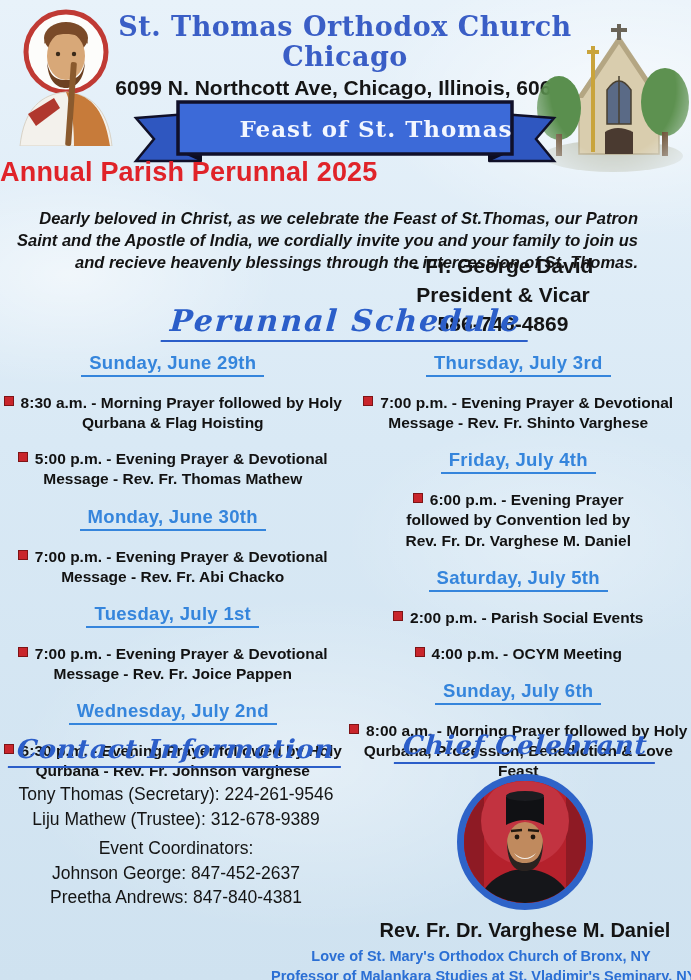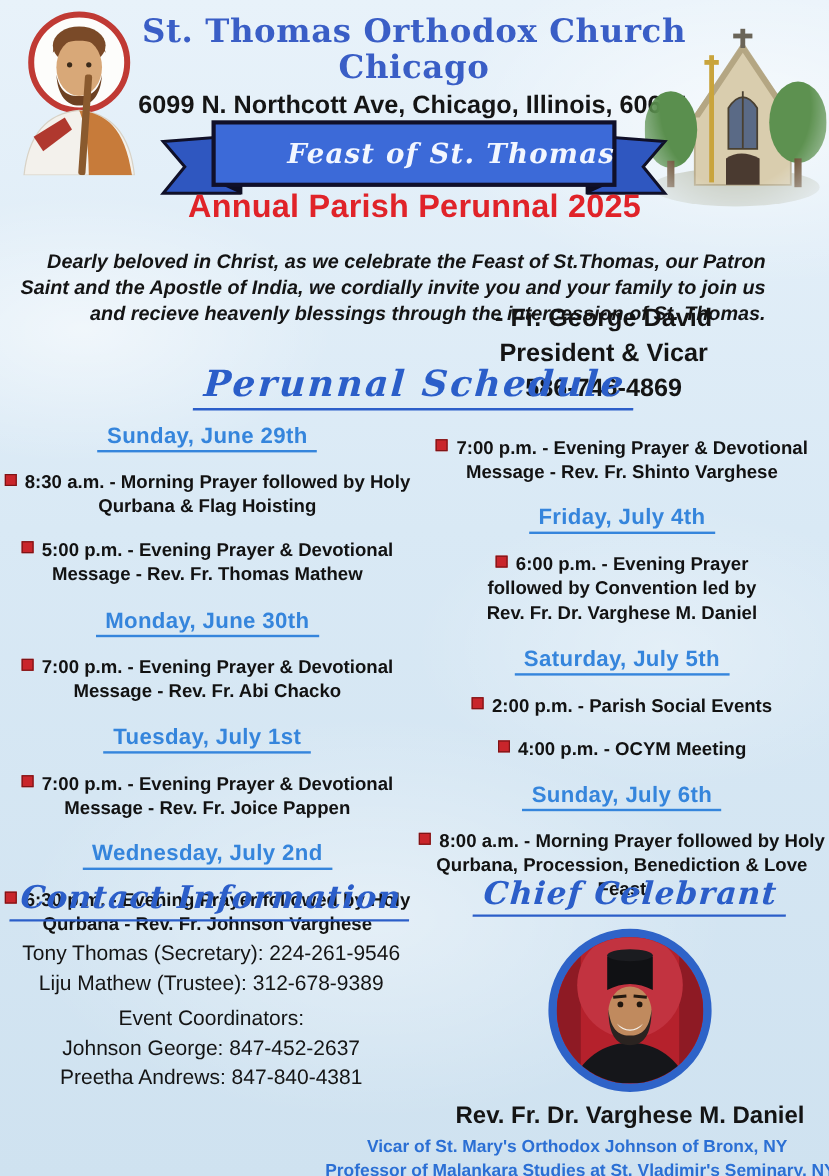--- a/index.html
+++ b/index.html
@@ -26,25 +26,25 @@
   .church-photo{position:absolute;right:2px;top:16px;width:152px;height:162px;
     -webkit-mask-image:radial-gradient(ellipse 75% 75% at 50% 45%, #000 55%, transparent 98%);
     mask-image:radial-gradient(ellipse 75% 75% at 50% 45%, #000 55%, transparent 98%);
   }
   
   .ribbon{position:absolute;left:128px;top:100px;width:434px;height:64px;}
   .ribbon svg{position:absolute;left:0;top:0;}
   .ribbon-text{
     position:absolute;left:52px;top:4px;width:392px;height:48px;
     display:flex;align-items:center;justify-content:center;
-    font-family:"DejaVu Serif",serif;font-style:italic;font-weight:bold;
+    font-family:"DejaVu Serif",serif;font-weight:bold;
     font-size:23px;color:#f2f6ff;letter-spacing:1px;
   }
   
-  .main-title{position:absolute;left:0;top:157px;width:100%;text-align:center;
+  .main-title{position:absolute;left:0;top:157px;width:100%;text-align:left;
     font-size:27px;font-weight:bold;color:#e02329;letter-spacing:.2px;}
   .invite{position:absolute;left:17px;top:190px;width:621px;text-align:right;
     font-size:16.5px;font-style:italic;font-weight:bold;color:#141414;line-height:1.36;}
   .signature{position:absolute;right:48px;top:252px;width:280px;text-align:center;
     font-size:21px;font-weight:bold;color:#141414;line-height:1.38;}
   
   .script{
     display:inline-block;font-family:"DejaVu Serif",serif;font-style:italic;font-weight:bold;
     color:#2b5ec9;border-bottom:2.5px solid #2b5ec9;padding:0 8px 2px;transform:skewX(-4deg);
   }
@@ -186,20 +186,21 @@
         <div class="date-wrap"><span class="date">Wednesday, July 2nd</span></div>
         <div class="event">
           <span class="bullet"></span><span>6:30 p.m. - Evening Prayer followed by Holy Qurbana - Rev. Fr. Johnson Varghese</span>
         </div>
       </section>
 
     </div>
     <div class="col col-right">
 
       <section class="day">
+        <div class="date-wrap"><span class="date">Thursday, July 3rd</span></div>
         <div class="event">
           <span class="bullet"></span><span>7:00 p.m. - Evening Prayer &amp; Devotional Message - Rev. Fr. Shinto Varghese</span>
         </div>
       </section>
 
       <section class="day">
         <div class="date-wrap"><span class="date">Friday, July 4th</span></div>
         <div class="event narrow">
           <span class="bullet"></span><span>6:00 p.m. - Evening Prayer followed by Convention led by Rev. Fr. Dr. Varghese M. Daniel</span>
         </div>
@@ -255,19 +256,19 @@
             <circle cx="69" cy="56" r="2.4" fill="#20160e"></circle>
             <path d="M47,50 L58,49" stroke="#241a10" stroke-width="2.5"></path>
             <path d="M64,49 L75,50" stroke="#241a10" stroke-width="2.5"></path>
             <path d="M42,44 Q61,34 80,44 L80,16 Q61,10 42,16 Z" fill="#101114"></path>
             <ellipse cx="61" cy="15" rx="19" ry="5" fill="#1b1c20"></ellipse>
           </svg>
         </div>
         <div class="celebrant-name">Rev. Fr. Dr. Varghese M. Daniel</div>
       </div>
       <div class="celebrant-titles">
-        <div>Vicar of St. Mary's Orthodox Johnson of Bronx, NY</div>
+        <div>Love of St. Mary's Orthodox Church of Bronx, NY</div>
         <div>Professor of Malankara Studies at St. Vladimir's Seminary, NY</div>
       </div>
     </div>
 
   </div>
 </div>
 
 </body></html>

